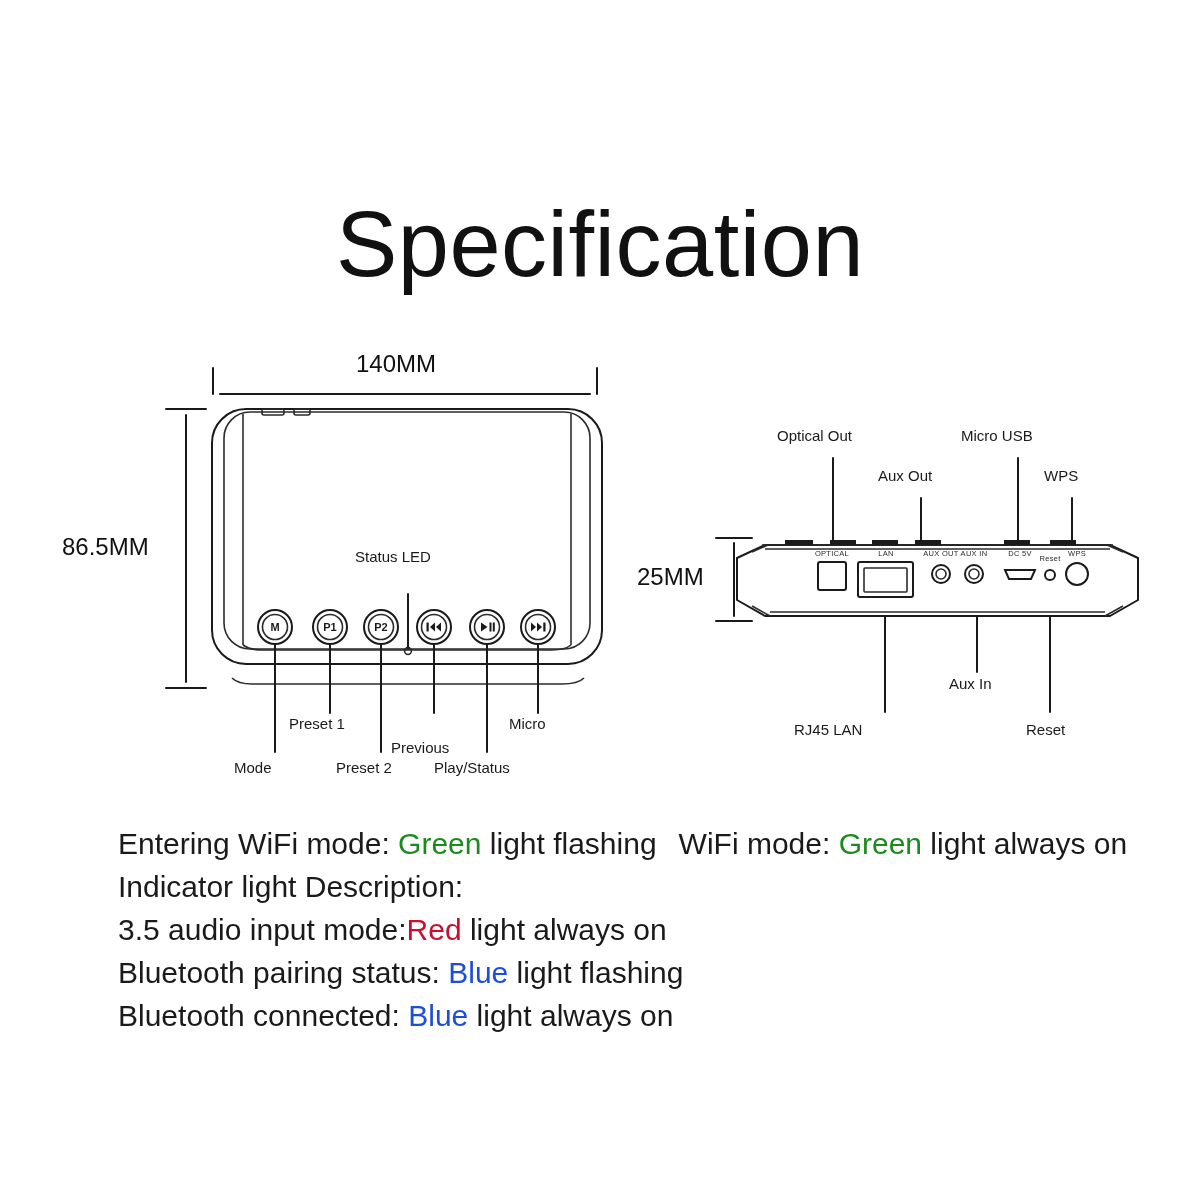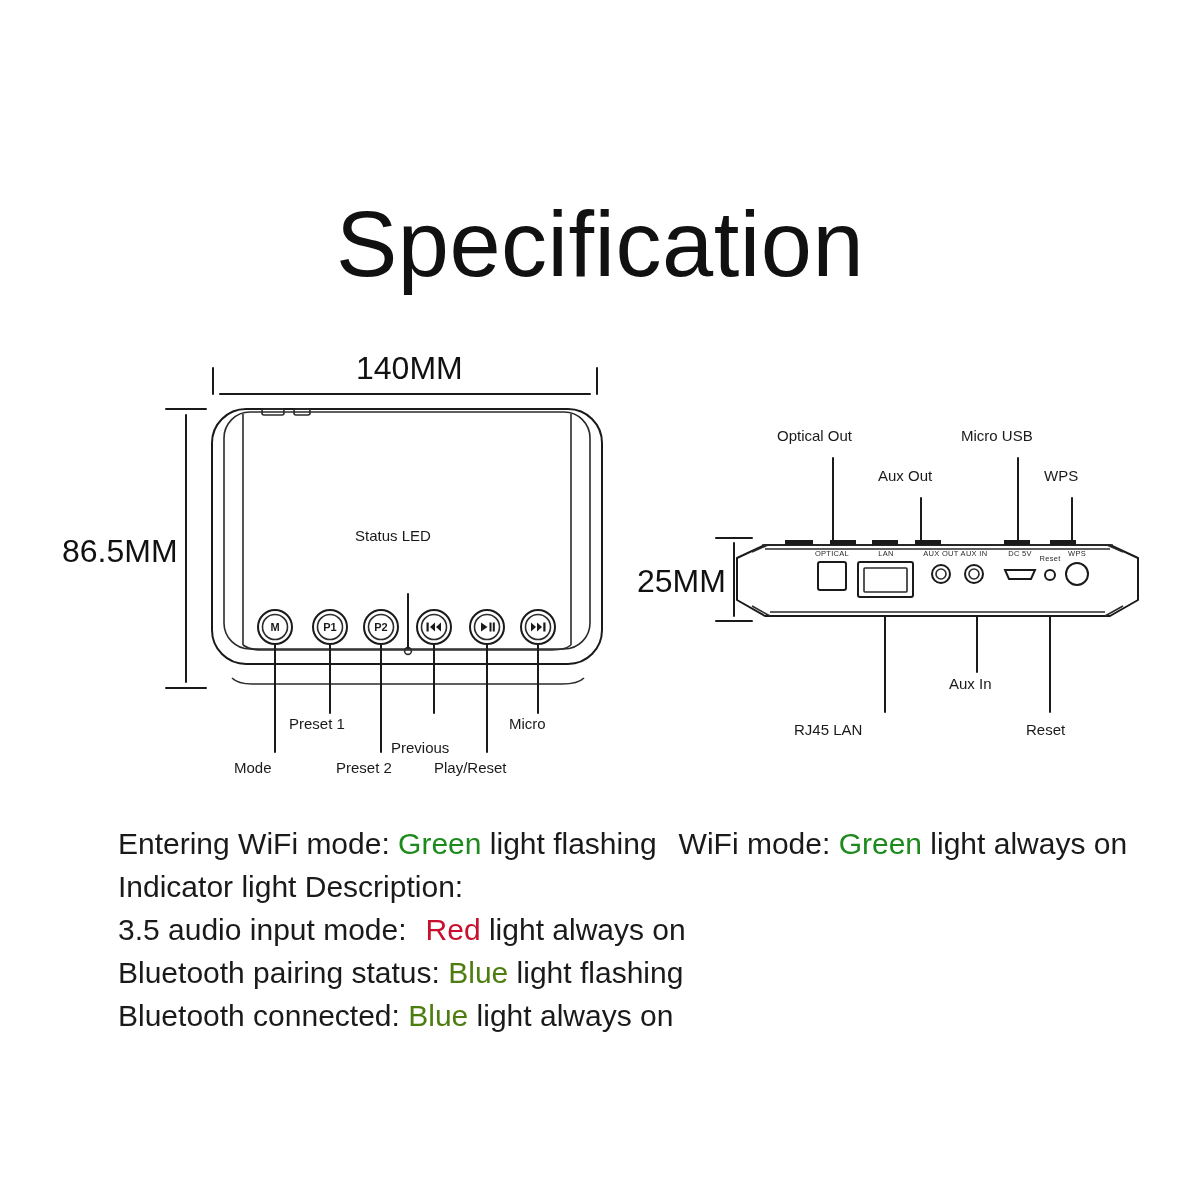--- a/index.html
+++ b/index.html
@@ -43,21 +43,21 @@
   .lbl {
     position: absolute;
     font-size: 15px;
     font-weight: 400;
     color: #1a1a1a;
     white-space: nowrap;
     line-height: 1;
   }
   .dim-lbl {
     position: absolute;
-    font-size: 32px;
+    font-size: 24px;
     font-weight: 400;
     color: #111;
     white-space: nowrap;
     line-height: 1;
   }
 
   
   .desc-block {
     position: absolute;
     left: 118px;
@@ -65,22 +65,22 @@
     width: 1010px;
   }
   .desc-line {
     font-size: 30px;
     line-height: 43px;
     color: #1a1a1a;
     white-space: nowrap;
   }
   .desc-line.head { font-weight: 400; }
   .kw-green { color: #1d8a1d; }
-  .kw-red   { color: #c8102e; margin-left: 19px; }
-  .kw-blue  { color: #4d7c0f; }
+  .kw-red   { color: #c8102e; }
+  .kw-blue  { color: #1d4ed8; }
   .gap { display: inline-block; width: 22px; }
 
   
   svg.art {
     position: absolute;
     left: 0; top: 0;
     width: 1200px;
     height: 1200px;
     overflow: visible;
   }
@@ -301,33 +301,33 @@
       <path d="M 1050 617 L 1050 712" class="stroke"></path>
     </g>
   </svg>
 
   <div class="dim-lbl" style="left:356px; top:352px;">140MM</div>
 
   <div class="dim-lbl" style="left:62px; top:535px;">86.5MM</div>
 
   <div class="dim-lbl" style="left:637px; top:565px;">25MM</div>
 
-  <div class="lbl" style="left:355px; top:528px;text-align:center;">Status LED</div>
+  <div class="lbl" style="left:355px; top:549px;text-align:center;">Status LED</div>
 
   <div class="lbl" style="left:289px; top:716px;">Preset 1</div>
 
   <div class="lbl" style="left:391px; top:740px;">Previous</div>
 
   <div class="lbl" style="left:509px; top:716px;">Micro</div>
 
   <div class="lbl" style="left:234px; top:760px;">Mode</div>
 
   <div class="lbl" style="left:336px; top:760px;">Preset 2</div>
 
-  <div class="lbl" style="left:434px; top:760px;">Play/Reset</div>
+  <div class="lbl" style="left:434px; top:760px;">Play/Status</div>
 
   <div class="lbl" style="left:777px; top:428px;">Optical Out</div>
 
   <div class="lbl" style="left:878px; top:468px;">Aux Out</div>
 
   <div class="lbl" style="left:961px; top:428px;">Micro USB</div>
 
   <div class="lbl" style="left:1044px; top:468px;">WPS</div>
 
   <div class="lbl" style="left:949px; top:676px;">Aux In</div>

